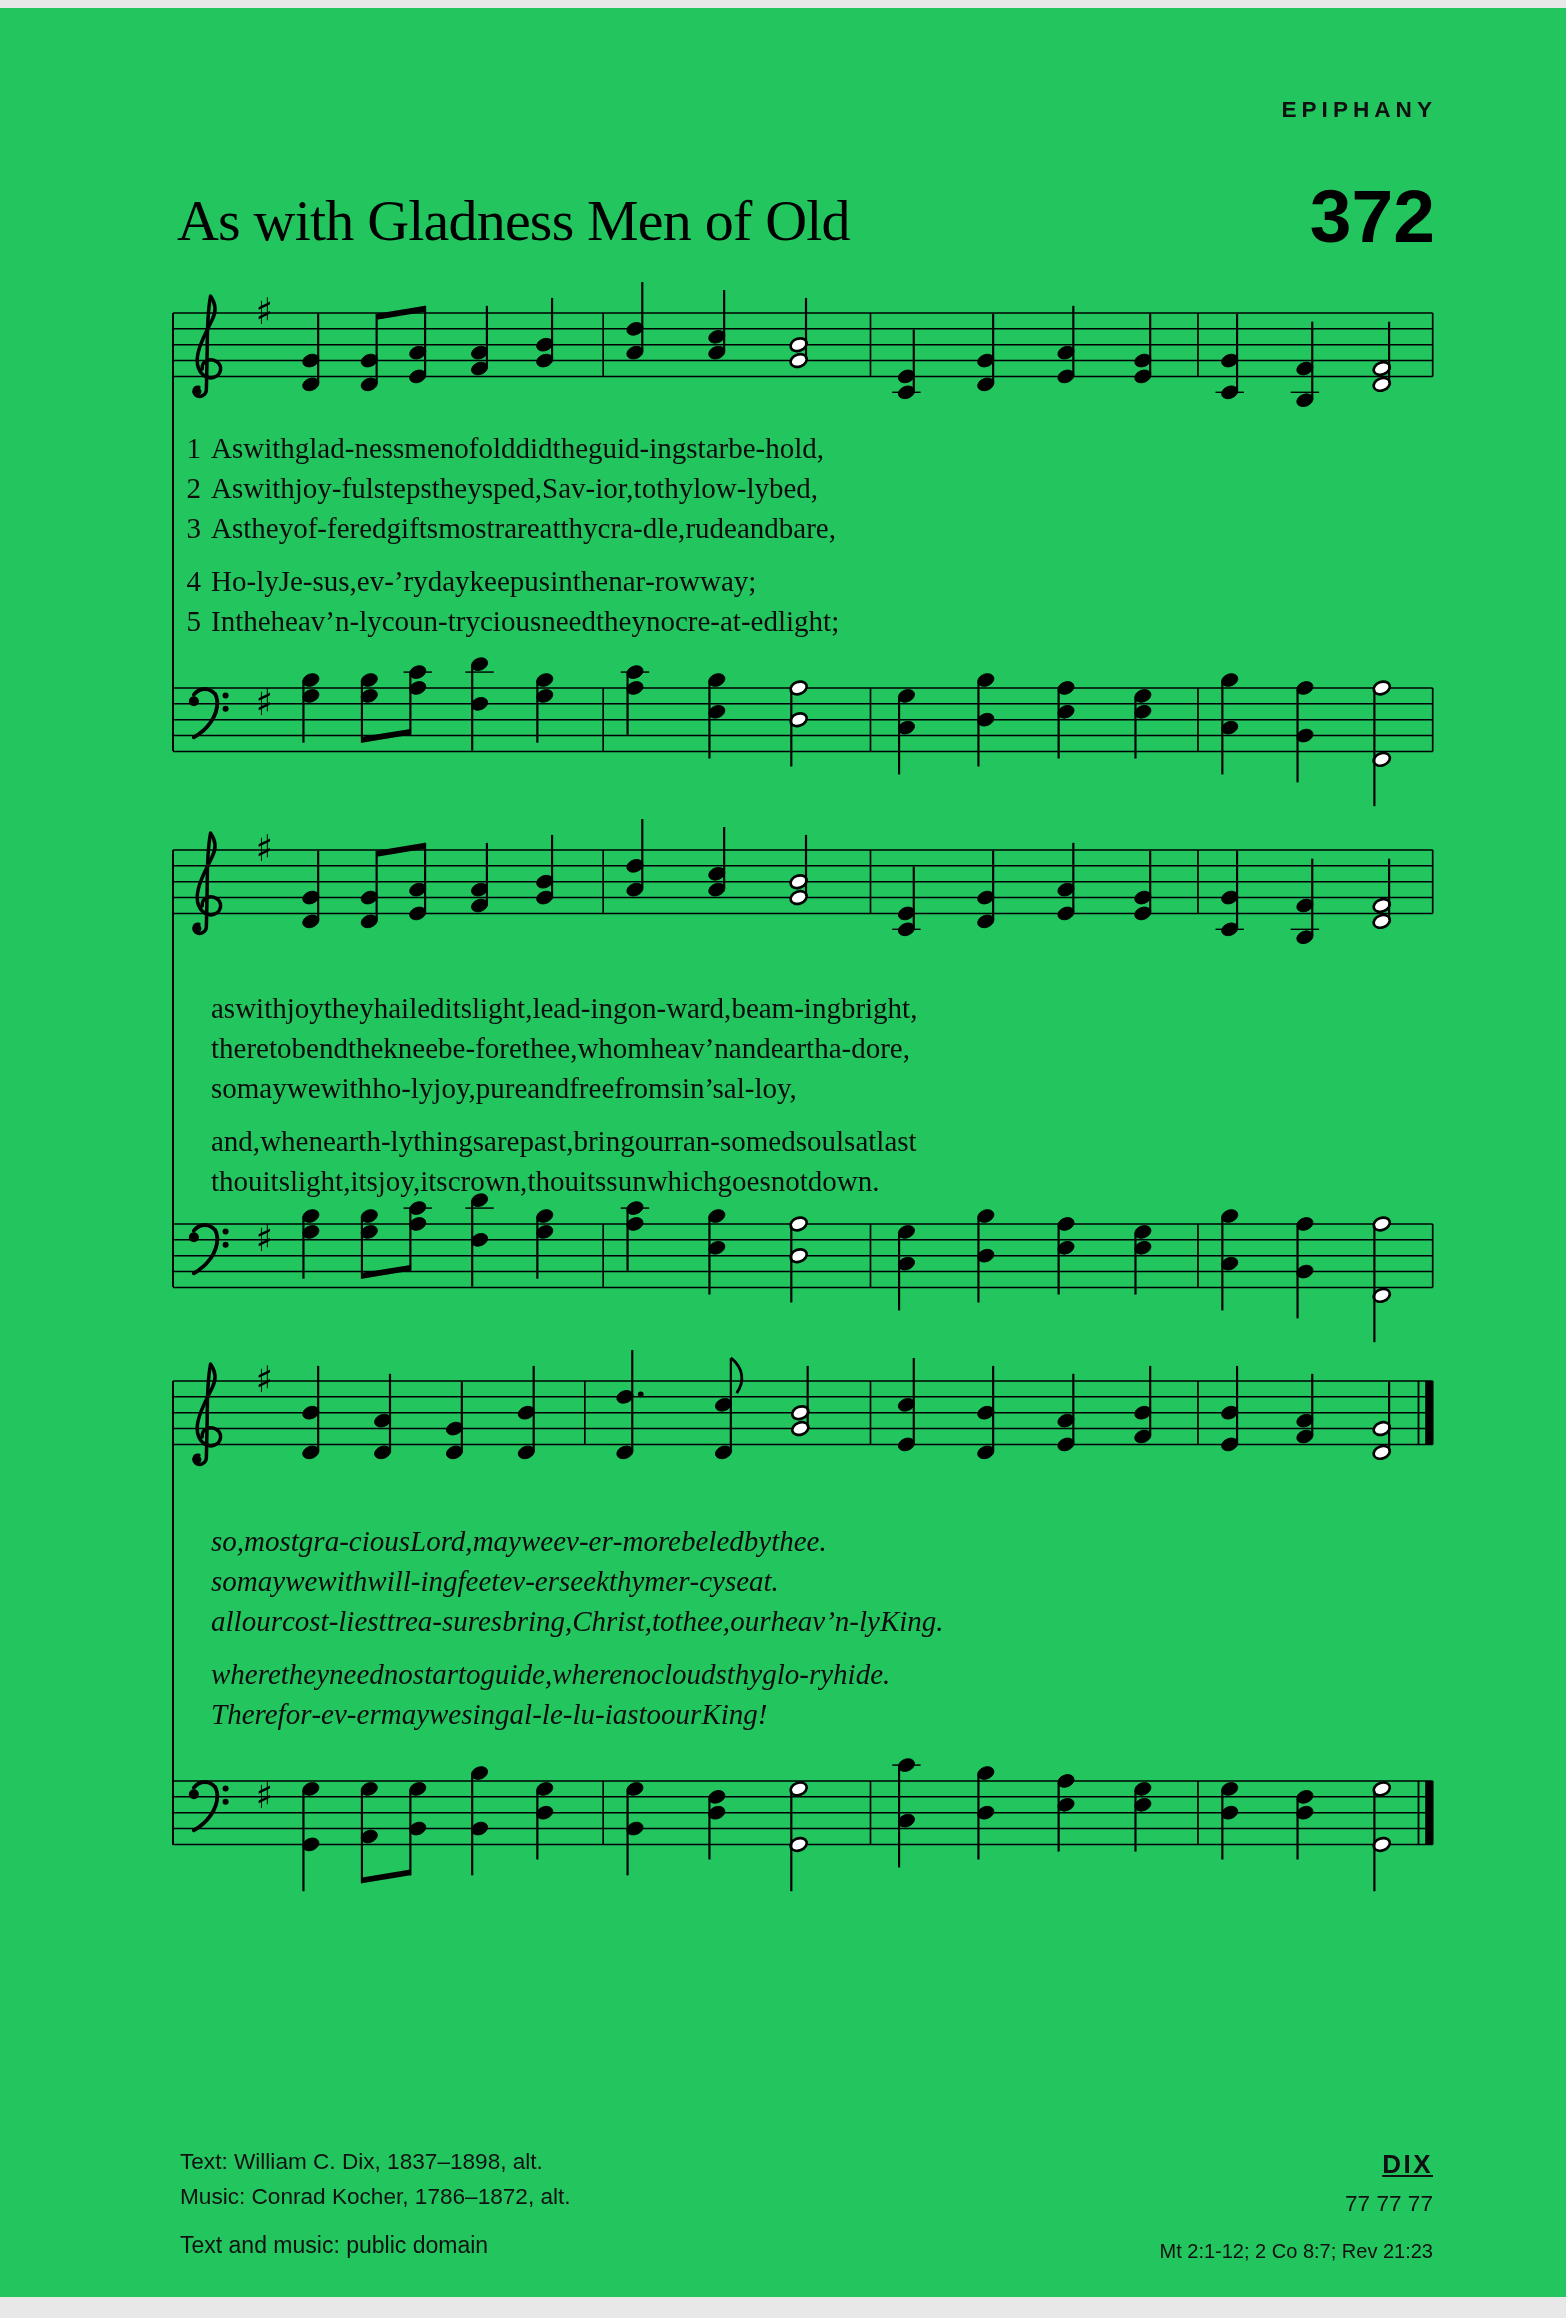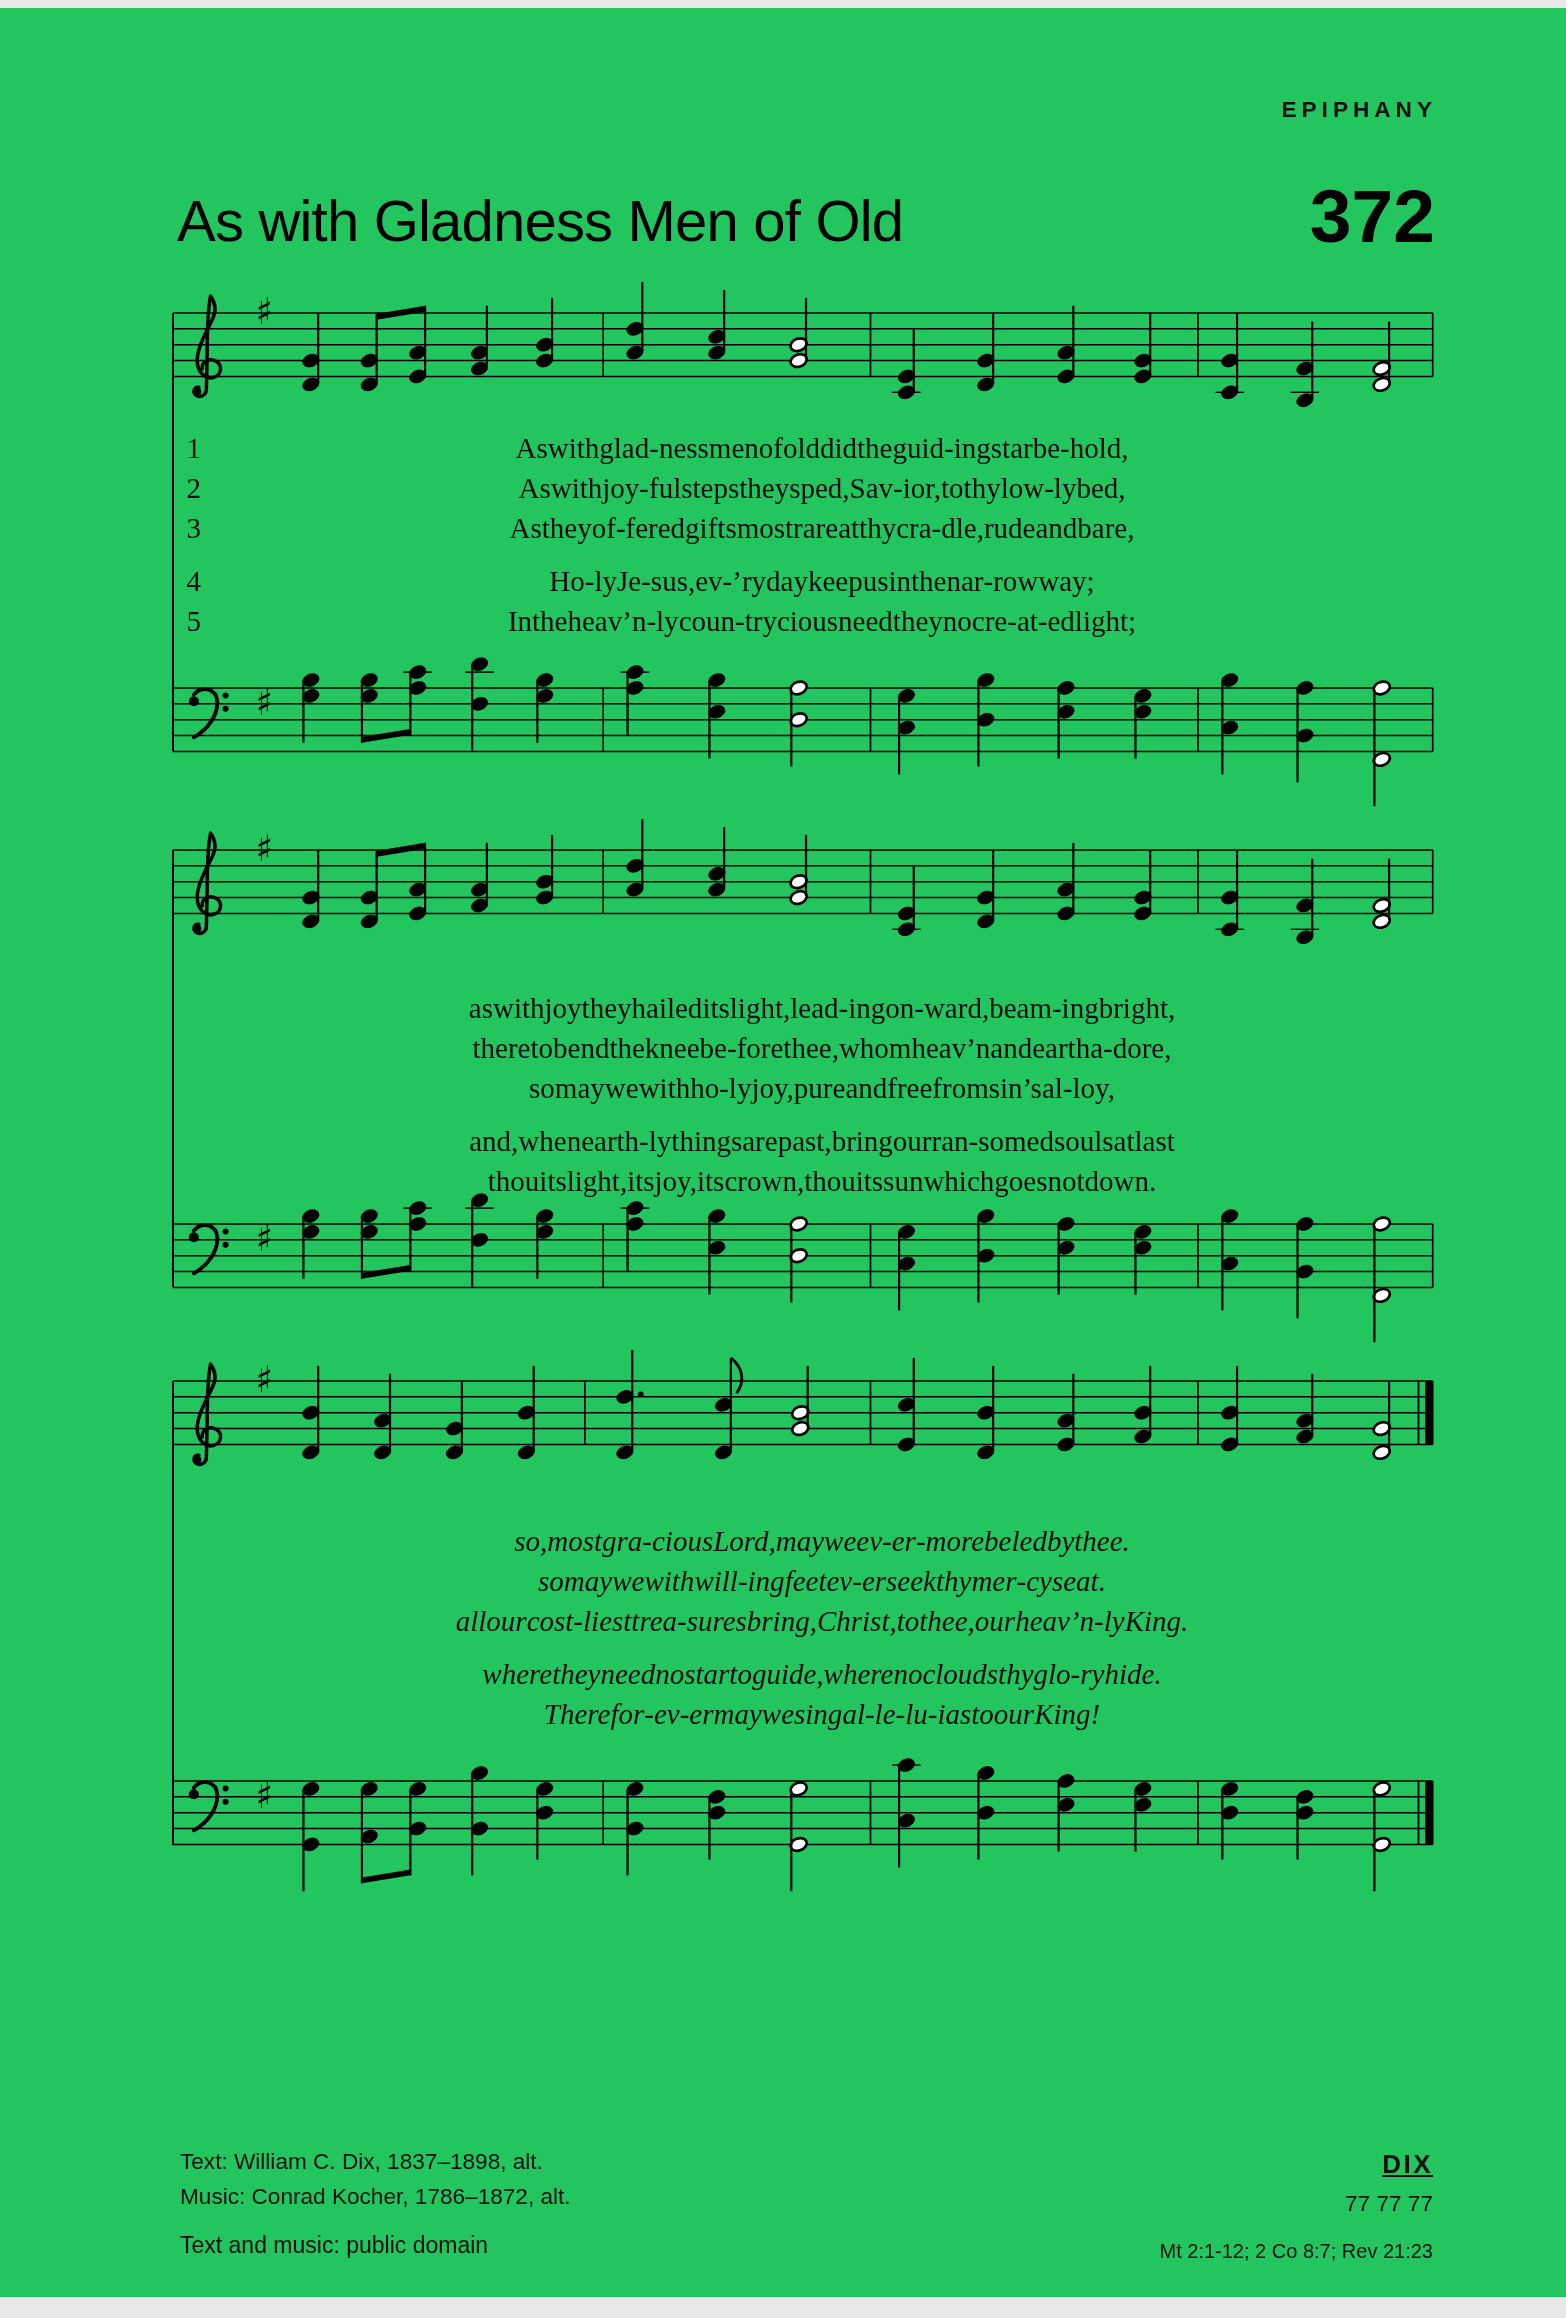--- a/index.html
+++ b/index.html
@@ -14,34 +14,34 @@
     margin:8px auto;
   }
   .running-head{
     position:absolute;top:89px;right:130px;
     font-family:"Liberation Sans",sans-serif;
     font-weight:bold;font-size:22.6px;letter-spacing:5px;color:#111;
   }
   .page-title{
     position:absolute;left:177px;top:179px;
     font-size:58px;font-weight:normal;letter-spacing:-0.8px;
-    font-family:Liberation Sans, sans-serif;color:#000;margin:0;
+    font-family:Liberation Serif, serif;color:#000;margin:0;
   }
   .hymn-number{
     position:absolute;right:132px;top:165px;
     font-family:"Liberation Sans",sans-serif;
     font-weight:bold;font-size:75px;color:#000;
   }
   .sysrule{position:absolute;width:1.7px;background:#000;}
   .staff-svg{position:absolute;}
   .lyrics-block{position:absolute;left:173px;width:1260px;}
   .lyric-line{display:flex;align-items:baseline;height:40px;font-size:29px;color:#0d0d0d;}
   .lyric-line.grp{margin-top:13.4px;}
   .verse-num{width:38px;padding-left:13.4px;flex:none;}
-  .words{flex:1;display:flex;justify-content:center;white-space:nowrap;}
+  .words{flex:1;display:flex;justify-content:flex-start;white-space:nowrap;}
   .footer-left{position:absolute;left:180px;top:2141px;font-family:"Liberation Sans",sans-serif;font-size:22.6px;color:#111;}
   .footer-left .row{margin-bottom:9.2px;}
   .footer-left .small{margin-top:22px;font-size:23px;}
   .footer-right{position:absolute;right:134px;top:2141px;text-align:right;font-family:"Liberation Sans",sans-serif;font-size:22.6px;color:#111;}
   .footer-right .tune{font-weight:bold;font-size:26px;letter-spacing:2.5px;margin-bottom:11px;text-decoration:underline;}
   .footer-right .small{margin-top:23.4px;font-size:20px;}
 </style>
 </head>
 <body>
 

